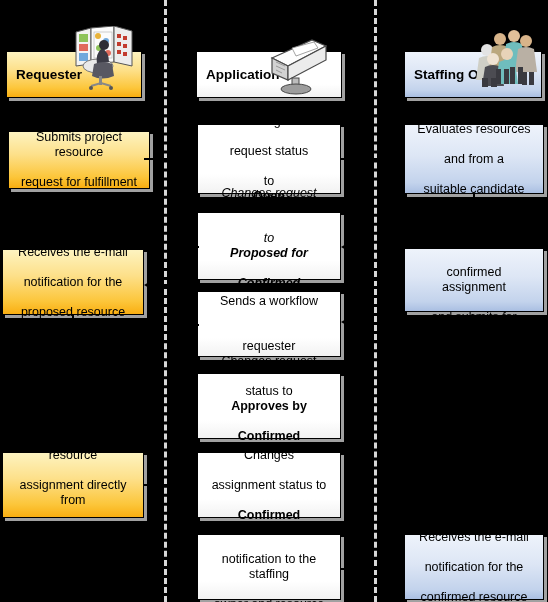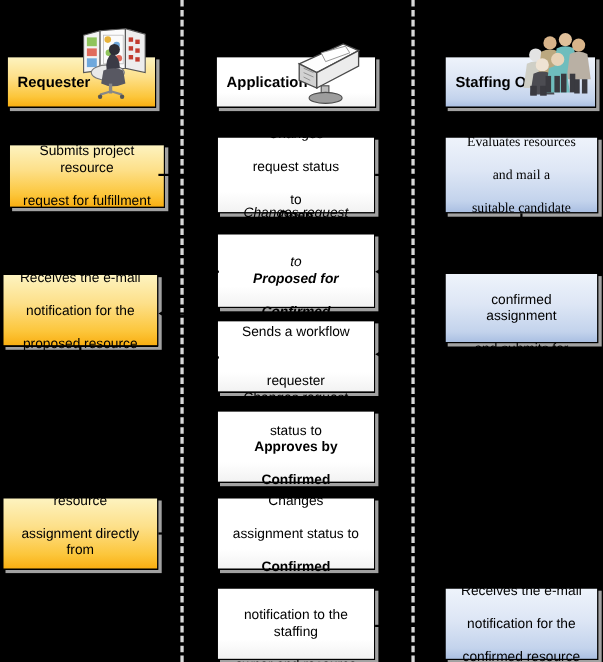--- a/index.html
+++ b/index.html
@@ -134,24 +134,24 @@
   </div>
 
   <div class="node lane-app" style="left:197px;top:124px;width:144px;height:70px;">
     <span>
       <span>Changes</span><br>
       <span>request status</span><br>
       <span>to </span><span class="b">Open</span>
     </span>
   </div>
 
-  <div class="node lane-stf" style="left:404px;top:124px;width:140px;height:70px;font-family:Liberation Serif, serif;">
+  <div class="node lane-stf" style="left:404px;top:124px;width:140px;height:70px;">
     <span>
       <span>Evaluates resources</span><br>
-      <span>and mail a</span><br>
+      <span>and from a</span><br>
       <span>suitable candidate</span>
     </span>
   </div>
 
   <div class="node lane-app" style="left:197px;top:212px;width:144px;height:68px;font-style:italic;">
     <span>
       <span>Changes request status</span><br>
       <span>to </span><span class="b">Proposed for</span><br>
       <span class="b">Confirmed Assignment</span>
     </span>

